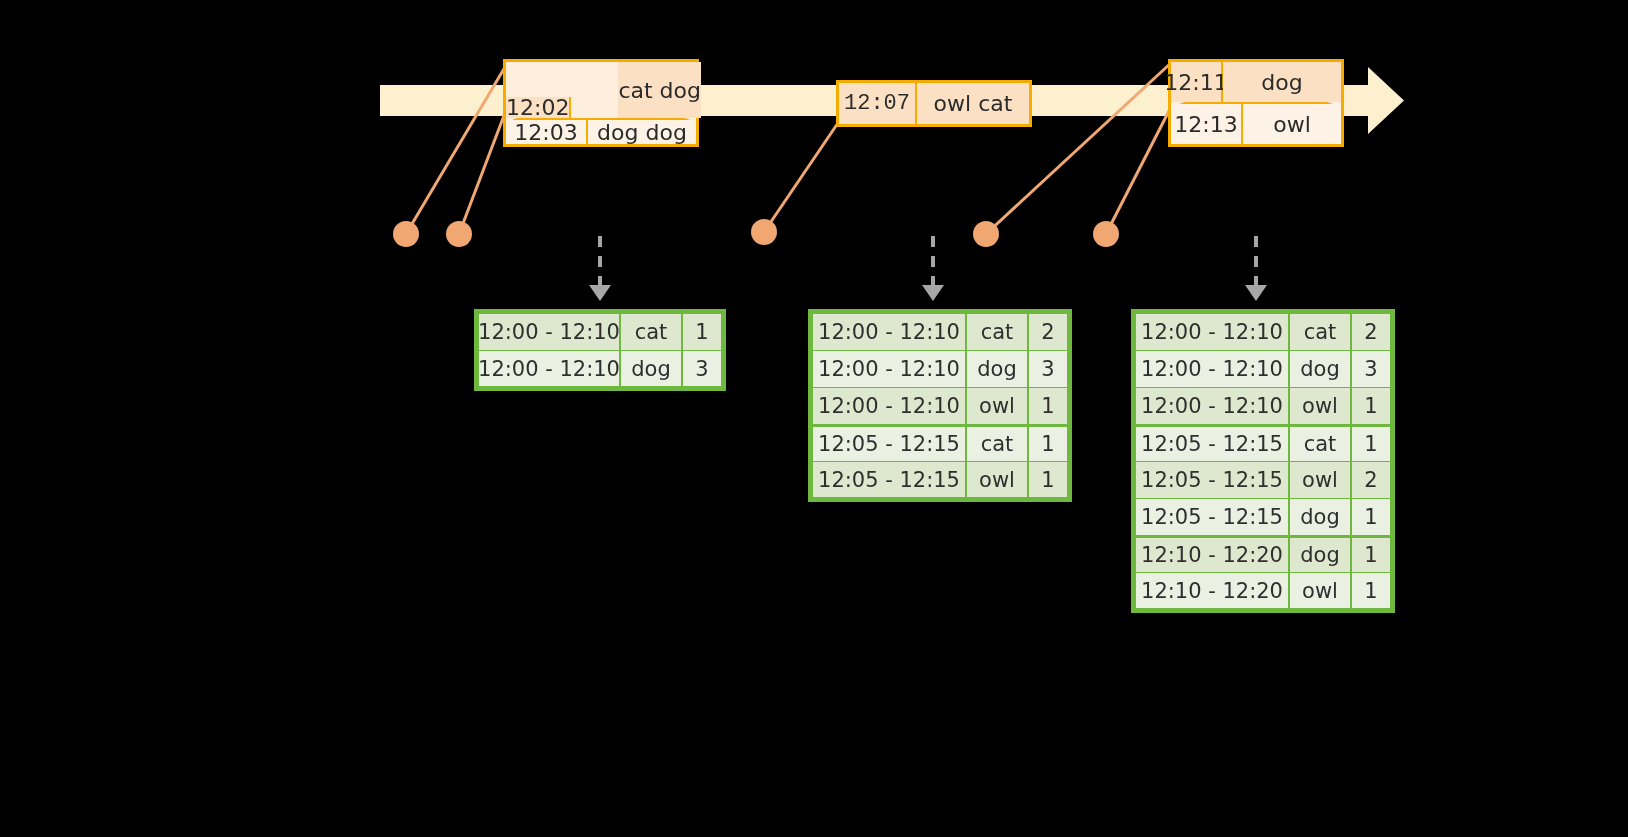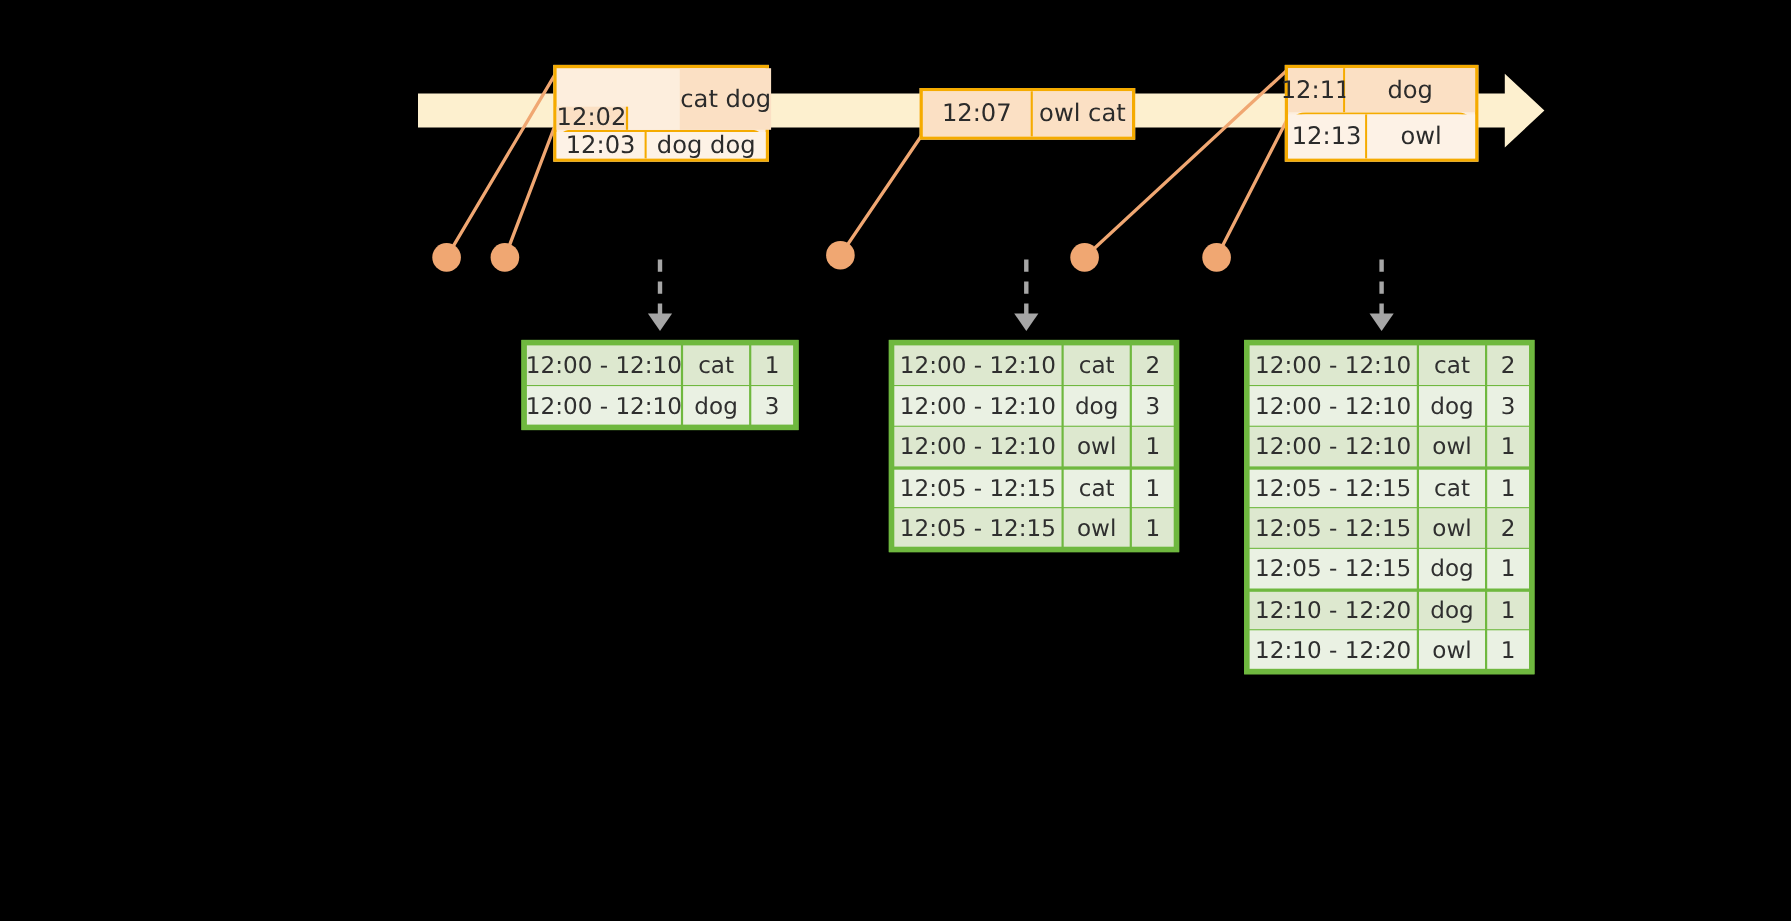--- a/index.html
+++ b/index.html
@@ -123,21 +123,21 @@
           <div class="event-cell cell time" style="width: 82px; margin-top: 35px;">12:02</div>
           <div class="event-cell cell words" style="flex: 1 1 auto; margin-left: 47px;">cat dog</div>
         </div>
         <div class="event-row shade-b">
           <div class="event-cell cell time" style="width: 82px;">12:03</div>
           <div class="event-cell cell words" style="flex: 1 1 auto;">dog dog</div>
         </div>
       </div>
       <div class="event-box" style="left: 836px; top: 80px; width: 196px; height: 47px;">
         <div class="event-row shade-a">
-          <div class="event-cell cell time" style="width: 100px;">12:07</div>
+          <div class="event-cell cell time" style="width: 78px; font-family: Liberation Mono, monospace;">12:07</div>
           <div class="event-cell cell words" style="flex: 1 1 auto;">owl cat</div>
         </div>
       </div>
       <div class="event-box" style="left: 1168px; top: 59px; width: 176px; height: 88px;">
         <div class="event-row shade-a">
           <div class="event-cell cell time" style="width: 52px;">12:11</div>
           <div class="event-cell cell words" style="flex: 1 1 auto;">dog</div>
         </div>
         <div class="event-row shade-b">
           <div class="event-cell cell time" style="width: 72px;">12:13</div>

